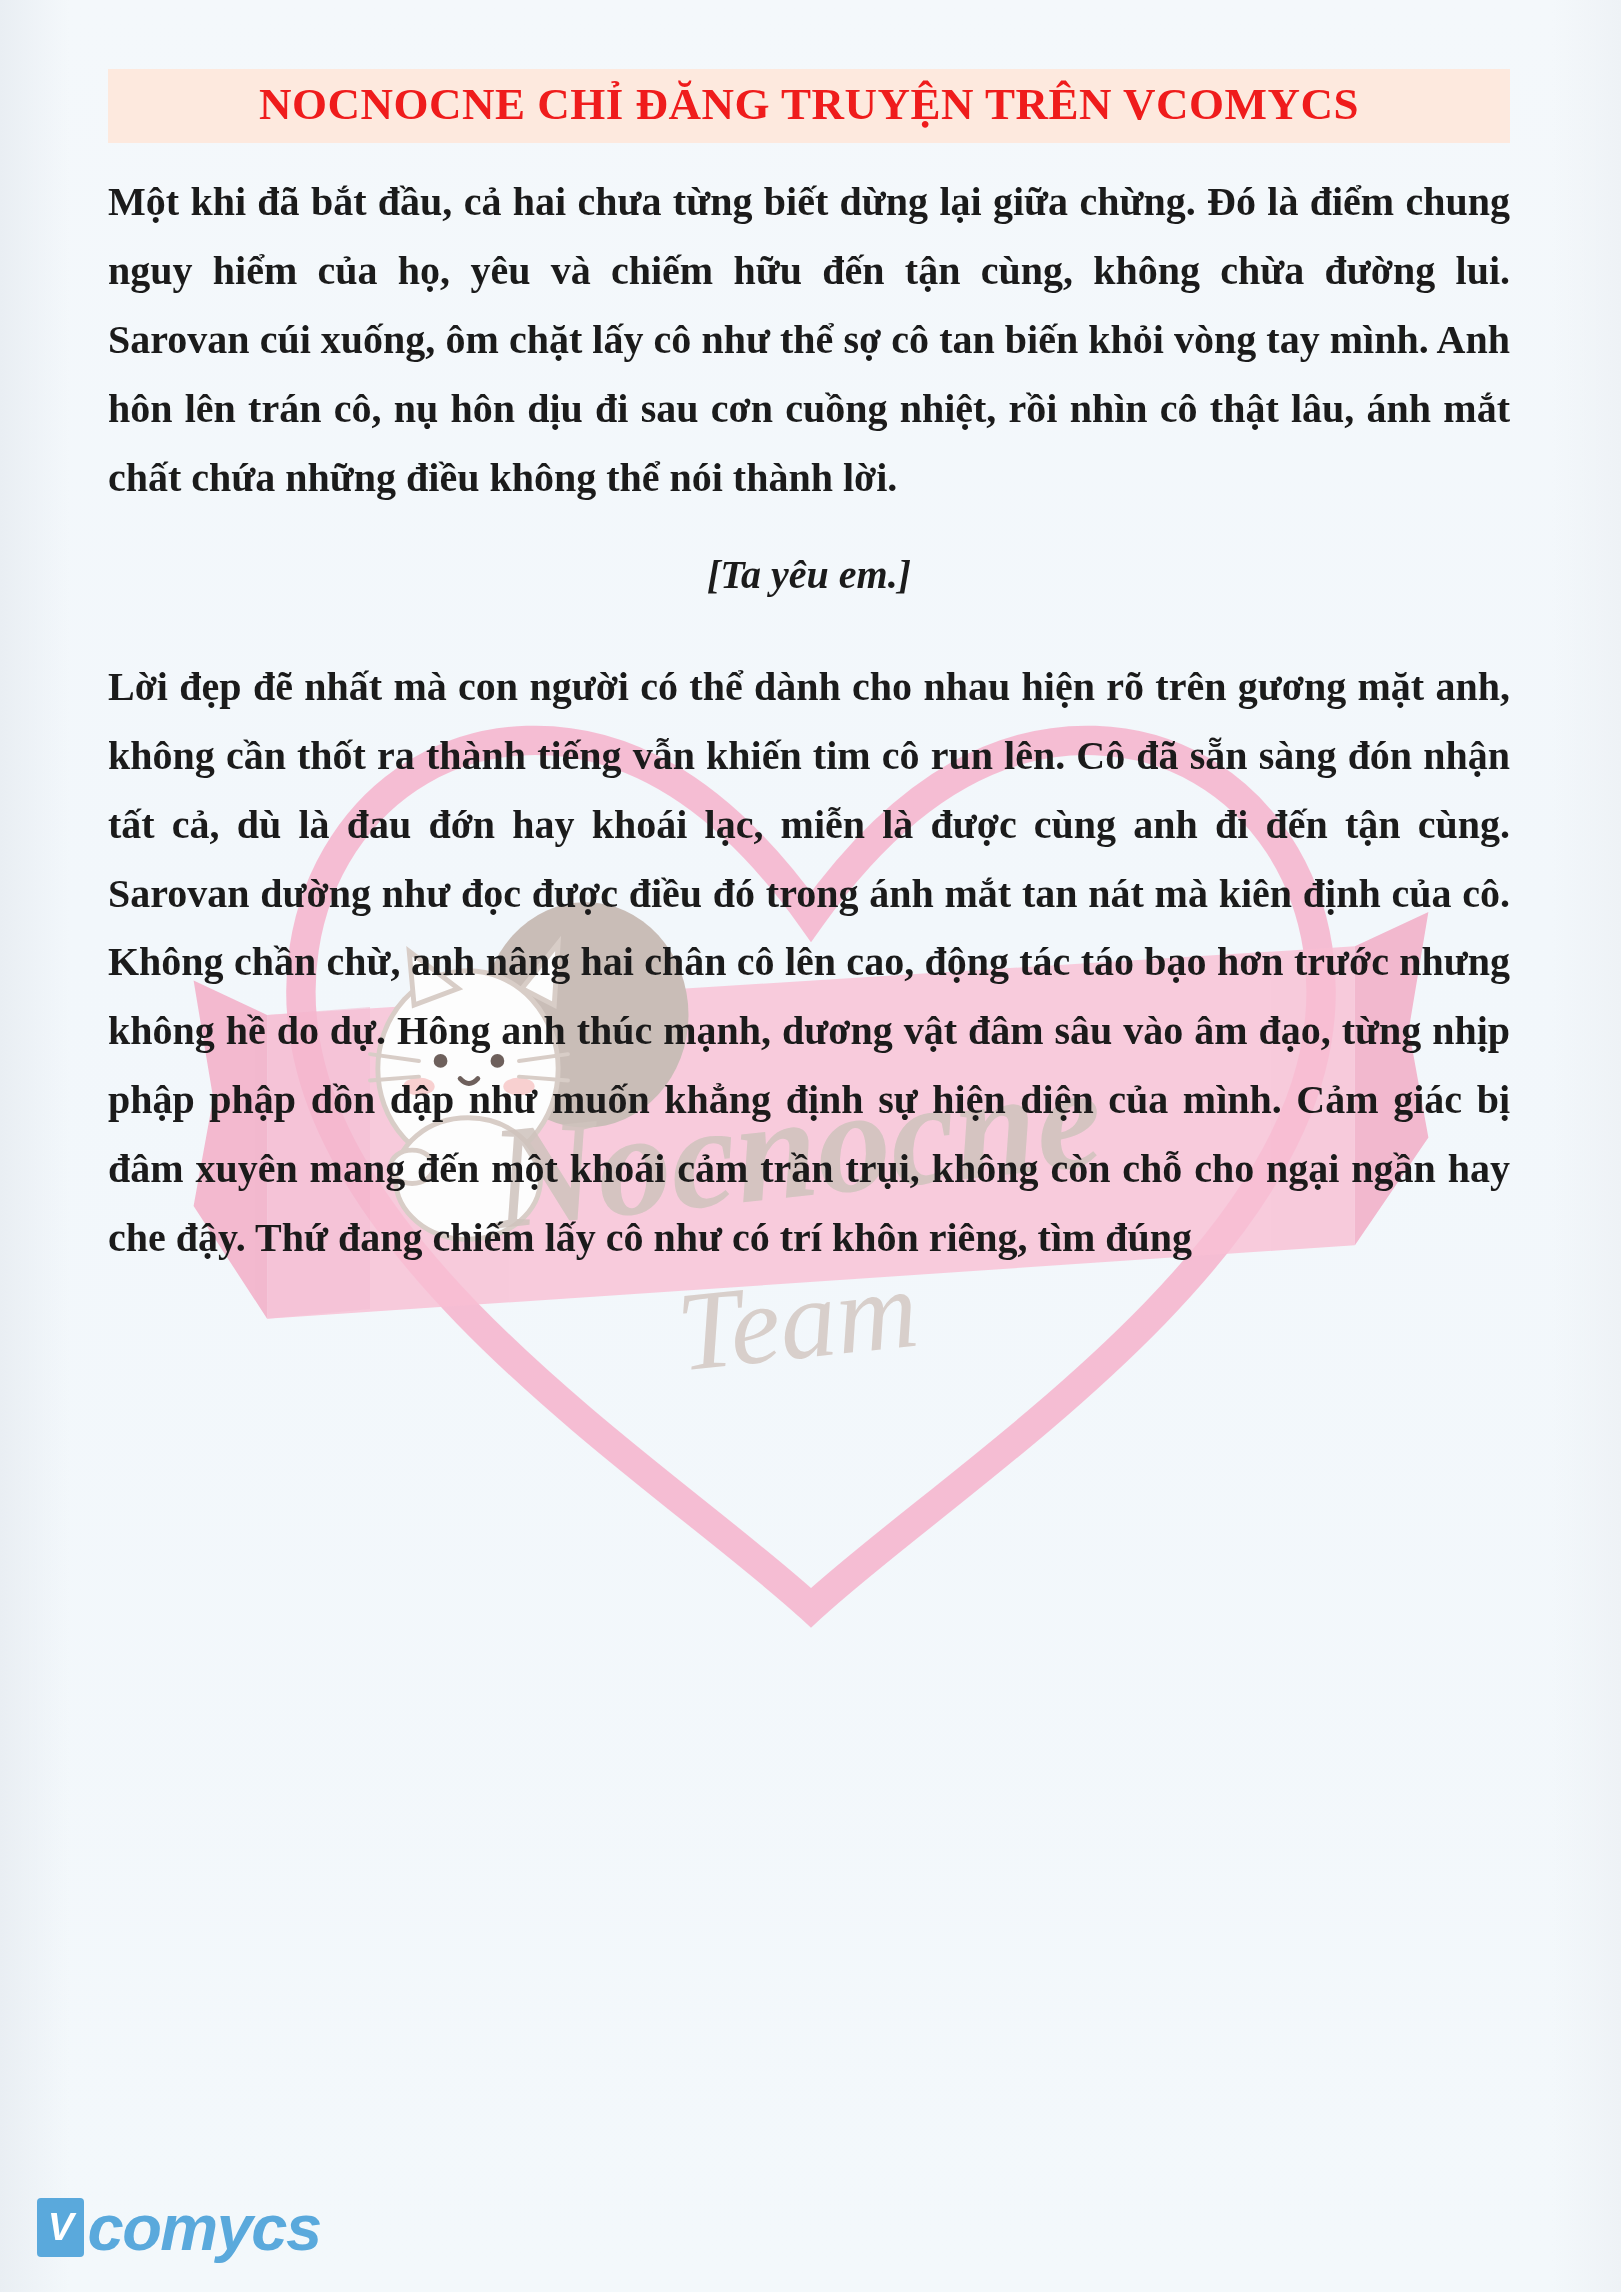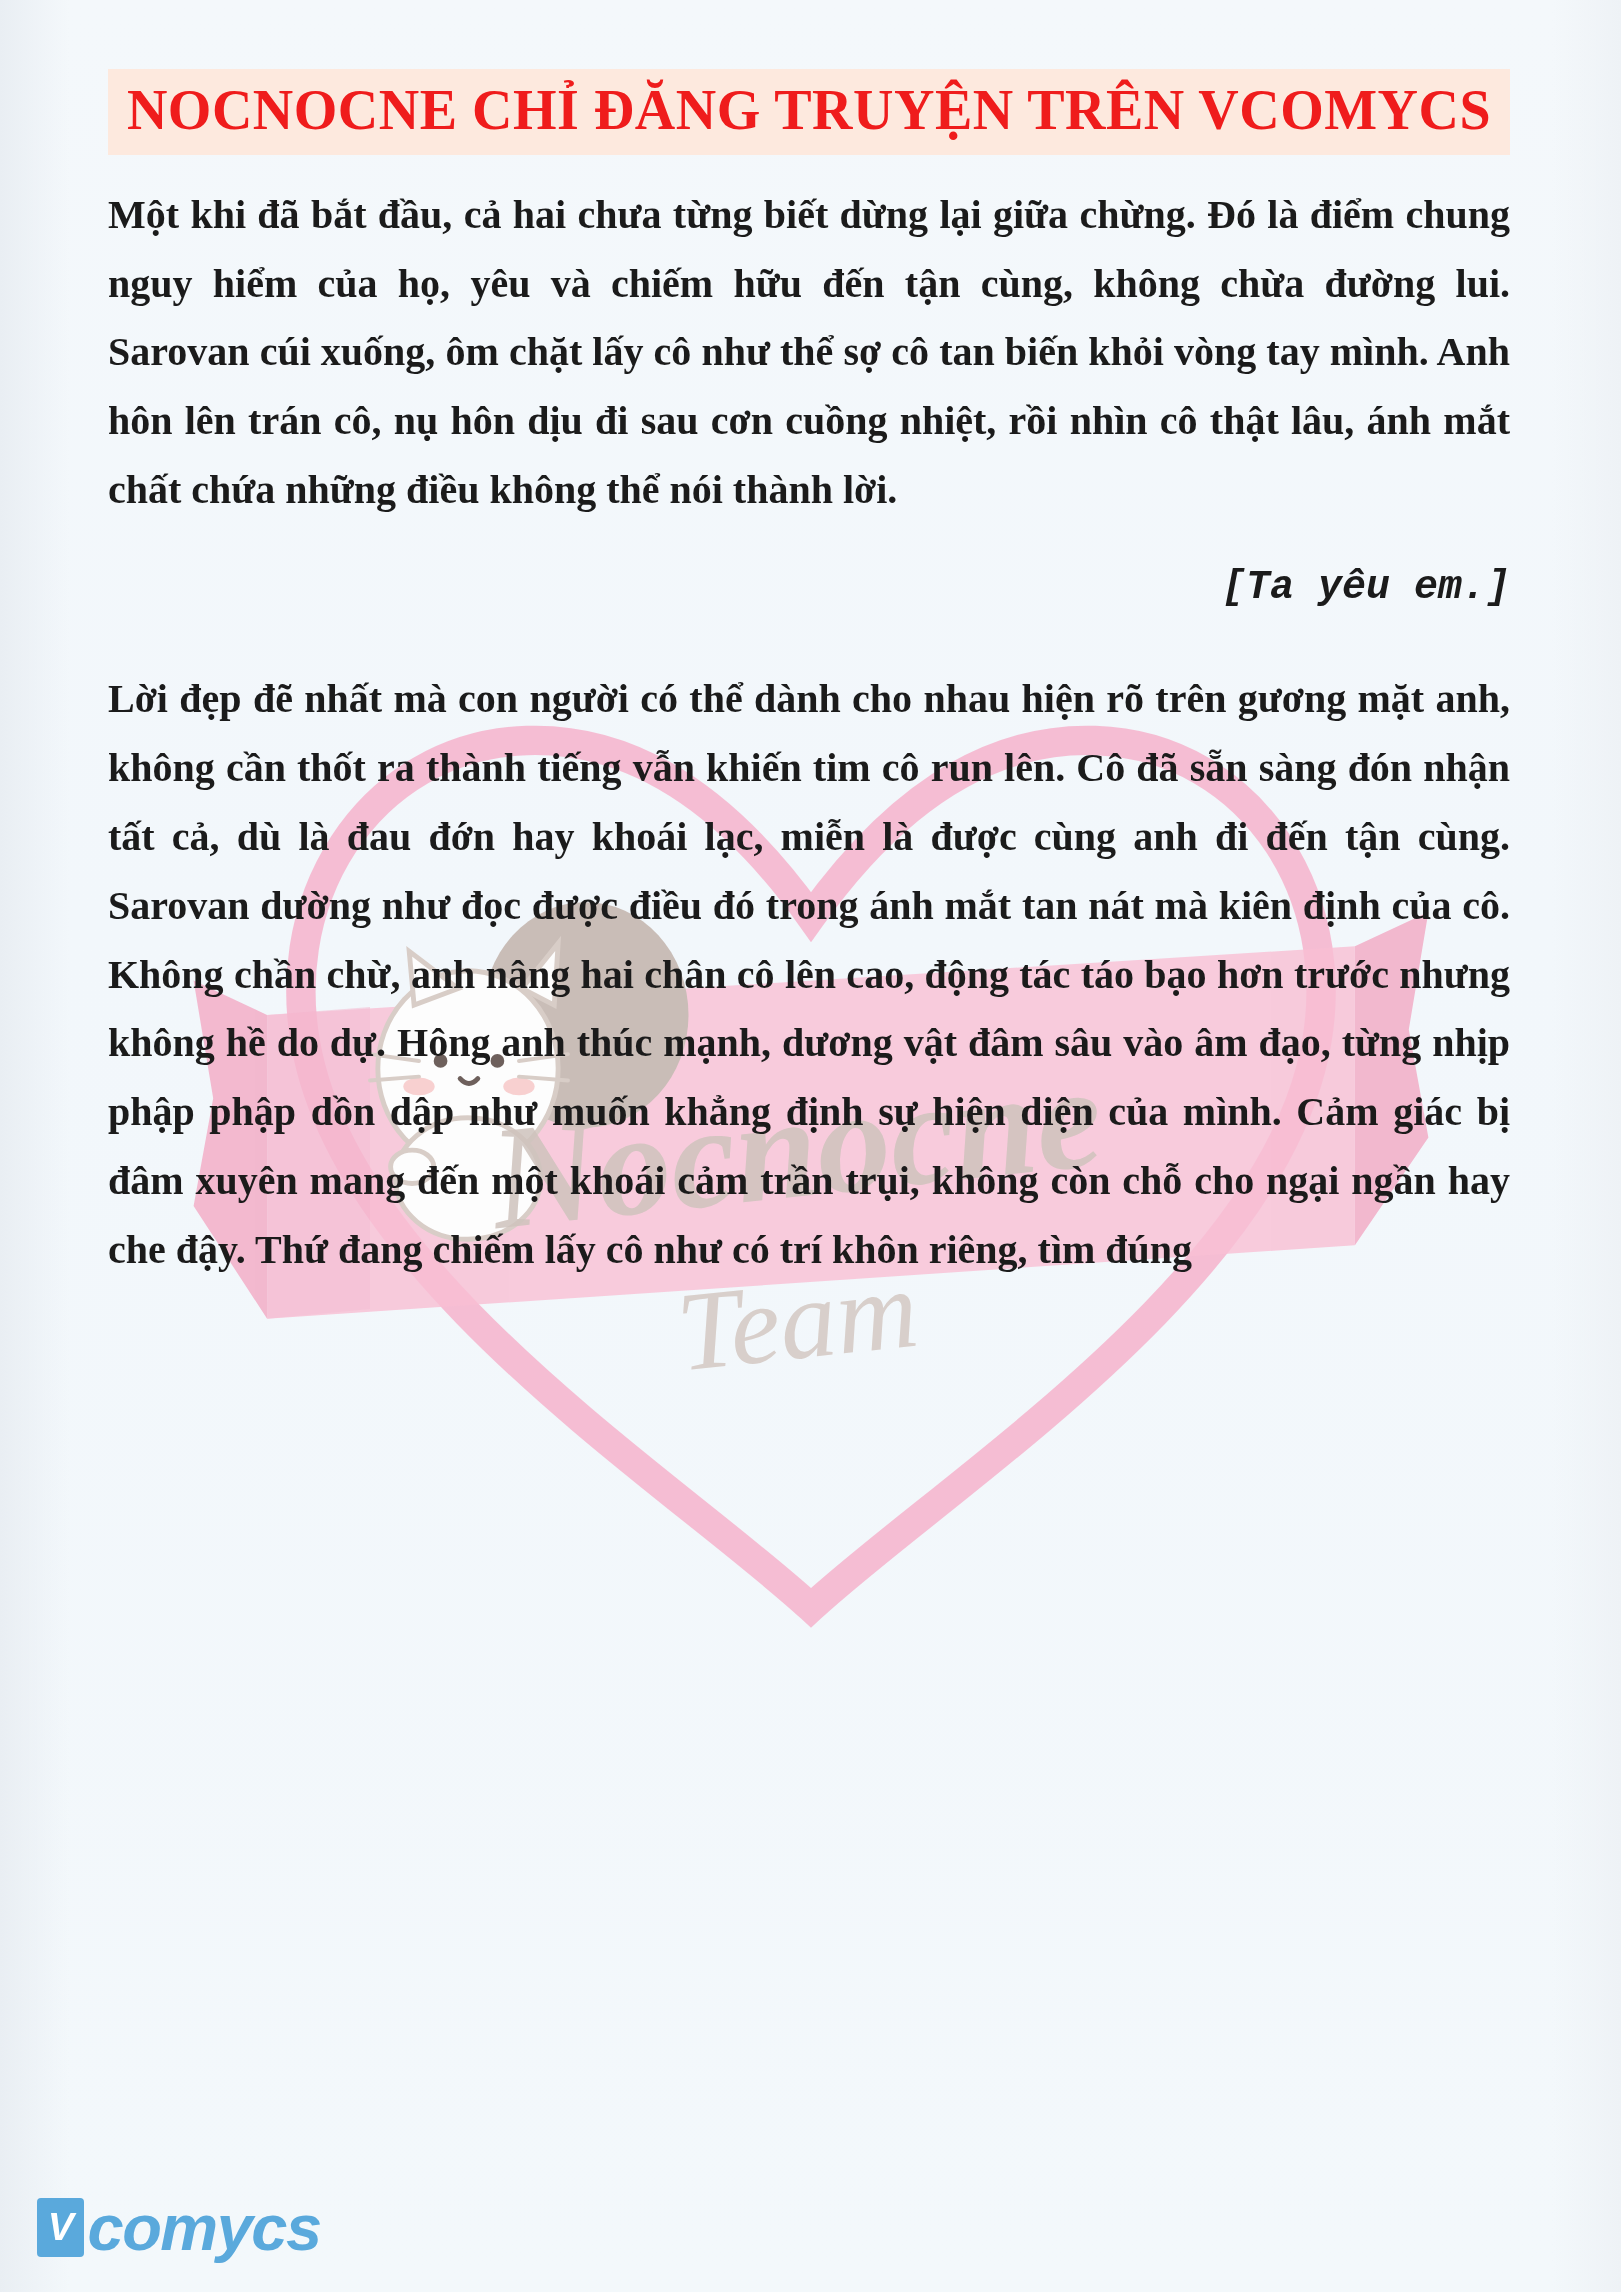--- a/index.html
+++ b/index.html
@@ -77,41 +77,40 @@
   #title-bar {
     background: #fde9de;
     padding: 9.8px 13.7px 13.7px 13.7px;
     text-align: center;
     margin-bottom: 25.5px;
   }
   #title-bar .title-text {
     color: #ef1c1c;
     font-family: "Liberation Serif", serif;
     font-weight: bold;
-    font-size: 56px;
+    font-size: 45px;
     letter-spacing: 0.5px;
     line-height: 1.12;
     white-space: nowrap;
   }
 
   p.para {
     font-family: "Liberation Serif", serif;
     font-weight: bold;
     font-size: 40px;
     line-height: 1.72;
     color: #1b1b1b;
     margin: 0 0 29px 0;
     text-align: justify;
     text-justify: inter-word;
   }
   p.para.italic {
     font-style: italic;
-    text-align: right;
+    text-align: center;
     margin-bottom: 43px;
-    font-family: Liberation Mono, monospace;
   }
   p.para.last {
     margin-bottom: 0;
     font-family: Liberation Serif, serif;
   }
 
   
   #footer-logo {
     position: absolute;
     left: 37px;

